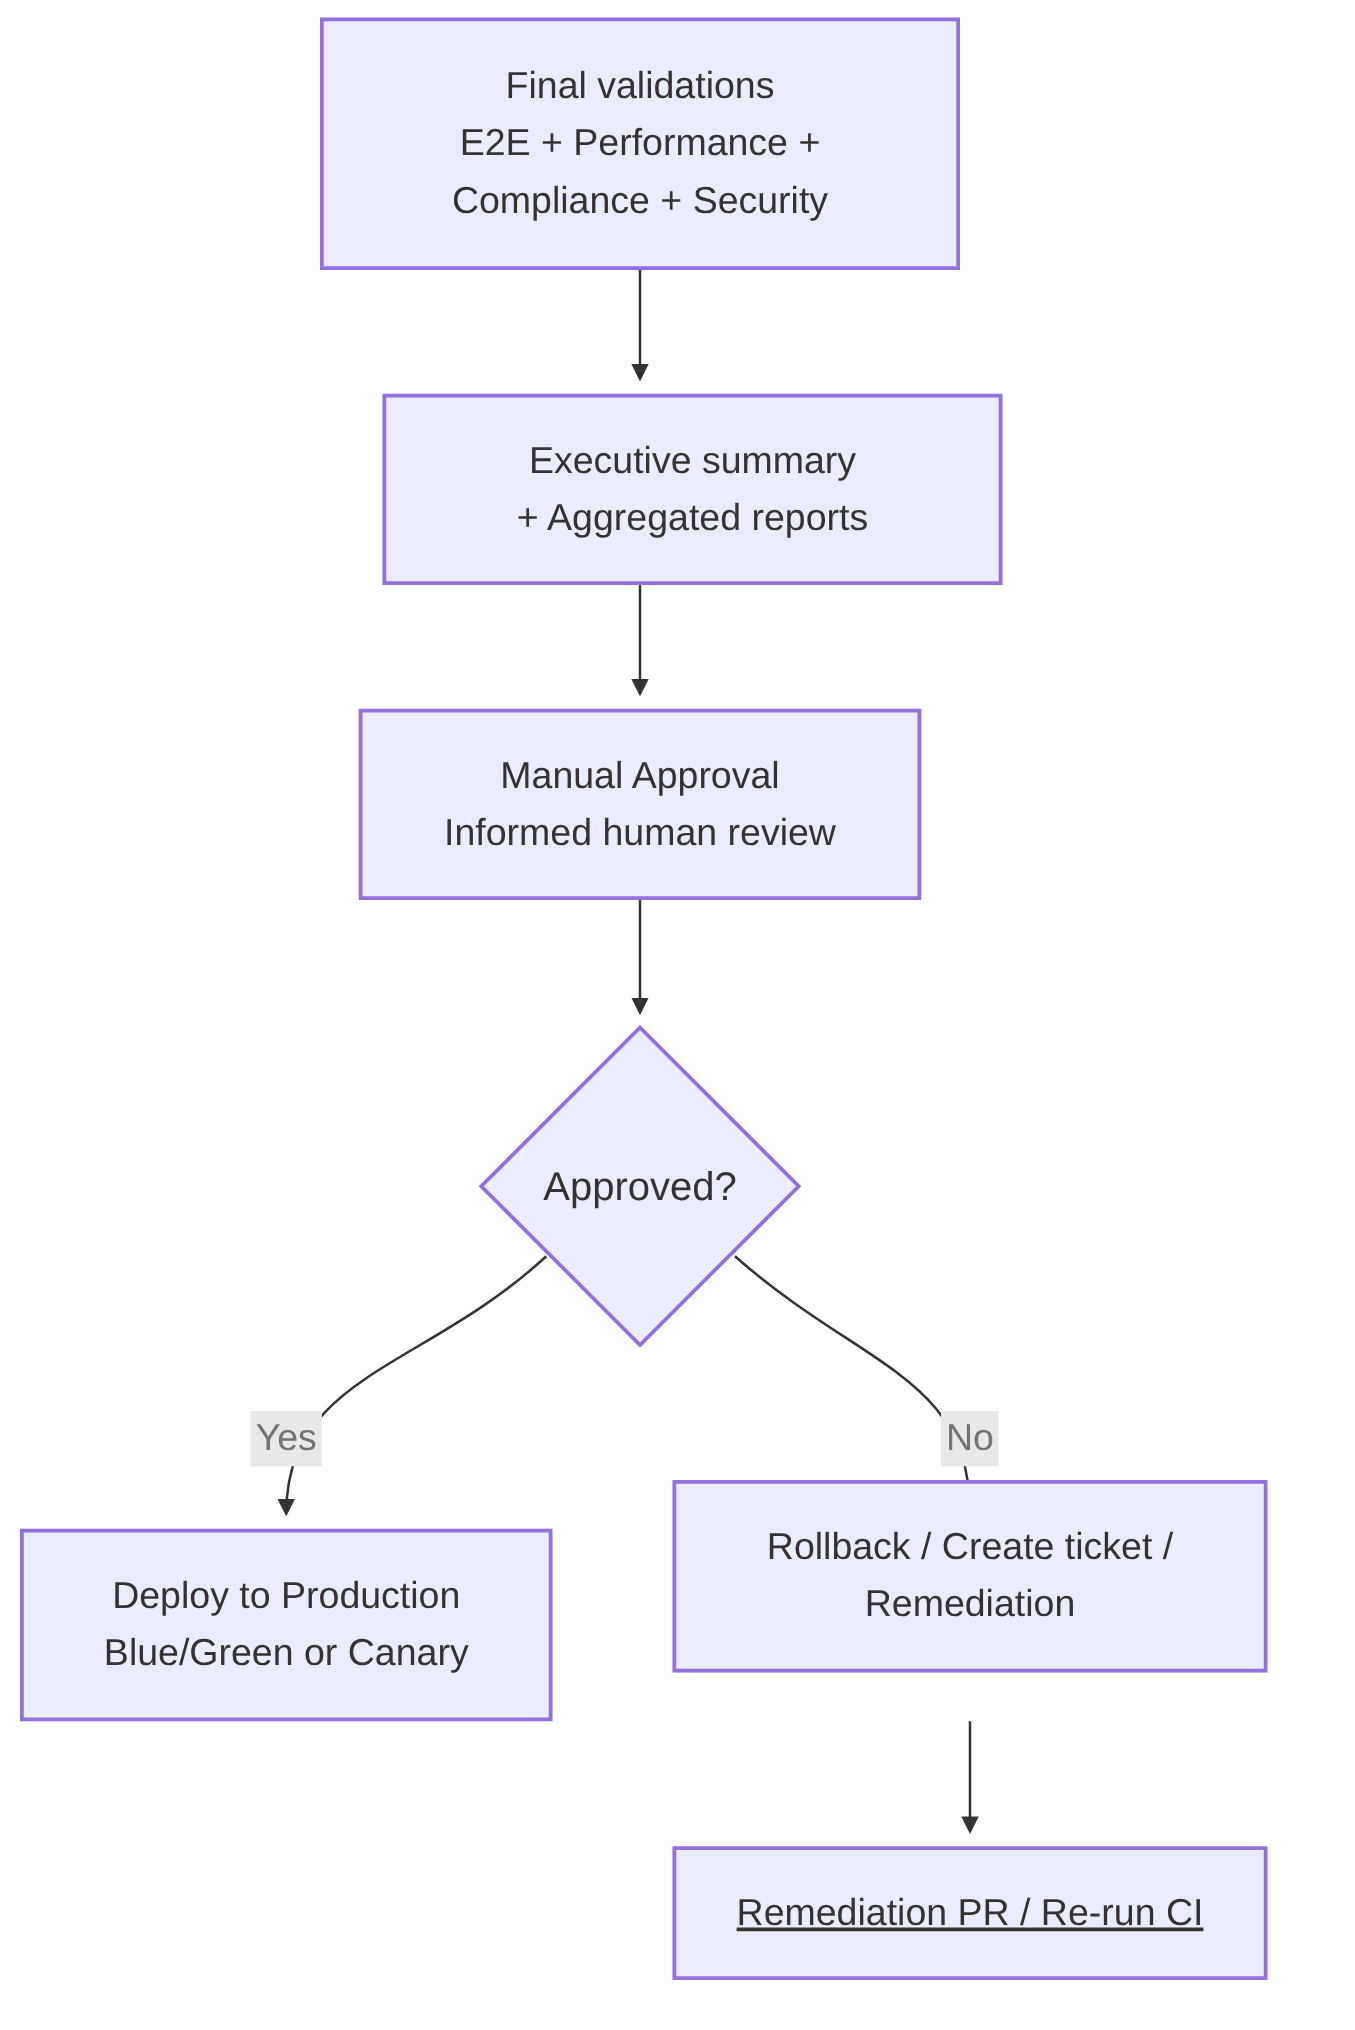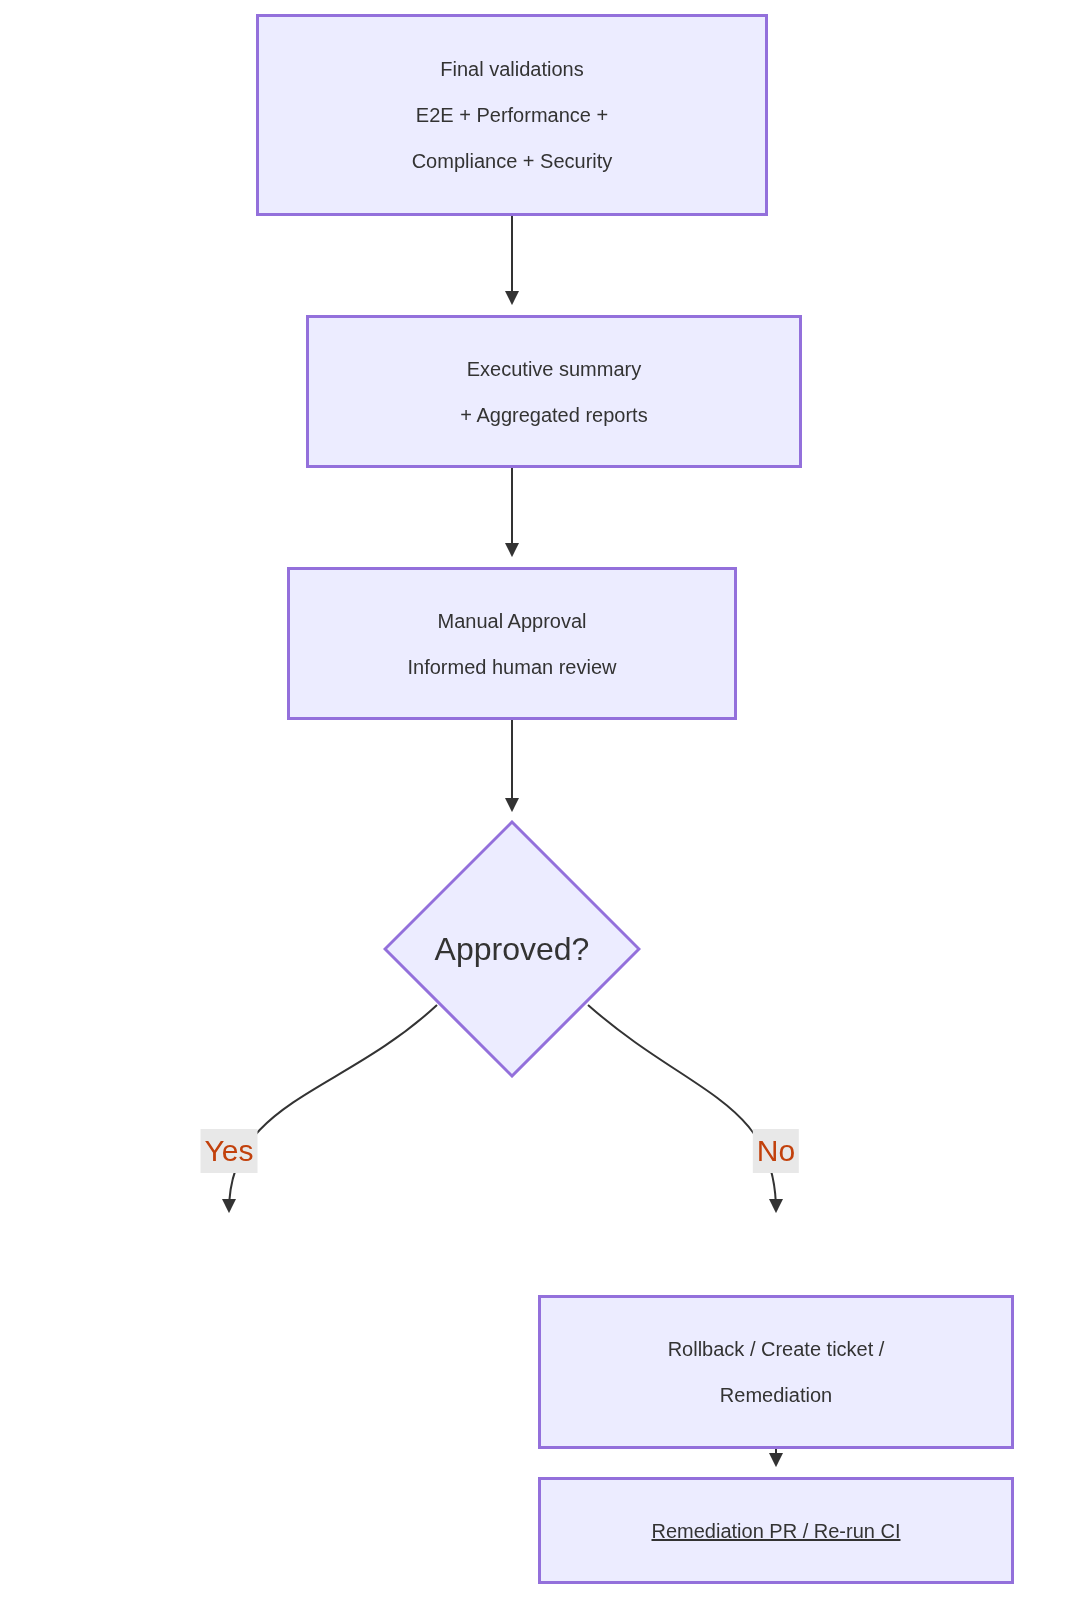--- a/index.html
+++ b/index.html
@@ -26,21 +26,21 @@
   .node {
     position: absolute;
     box-sizing: border-box;
     background: #ECECFF;
     border: 3px solid #9370DB;
     display: flex;
     align-items: center;
     justify-content: center;
     text-align: center;
     color: #333333;
-    font-size: 20px;
+    font-size: 30px;
     line-height: 46px;
     white-space: pre-line;
     z-index: 2;
   }
   .diamond-wrap {
     position: absolute;
     z-index: 2;
   }
   .diamond-wrap svg { display: block; }
   .diamond-shape {
@@ -55,21 +55,21 @@
     align-items: center;
     justify-content: center;
     color: #333333;
     font-size: 32px;
     text-align: center;
   }
   .edge-label {
     position: absolute;
     transform: translate(-50%, -50%);
     background: #e8e8e8;
-    color: #c2410c;
+    color: #737373;
     font-size: 30px;
     line-height: 34px;
     padding: 5px 4px;
     z-index: 3;
   }
 </style>
 </head>
 <body>
 
 <div class="canvas">
@@ -102,19 +102,21 @@
     <svg width="258" height="258" viewBox="0 0 258 258" xmlns="http://www.w3.org/2000/svg">
       <polygon class="diamond-shape" points="129,2 256,129 129,256 2,129"></polygon>
     </svg>
     <div class="diamond-label">Approved?</div>
   </div>
 
   <div class="edge-label" style="left:229px; top:1151px;">Yes</div>
 
   <div class="edge-label" style="left:748px; top:1151px;margin-left:28px;">No</div>
 
+  <div class="node" style="left:16px; top:1223px; width:426px; height:154px;">Deploy to Production
+Blue/Green or Canary</div>
 
-  <div class="node" style="left:538px; top:1295px; width:476px; height:154px;">Rollback / Create ticket /
+  <div class="node" style="left:538px; top:1184px; width:476px; height:154px;">Rollback / Create ticket /
 Remediation</div>
 
   <div class="node" style="left:538px; top:1477px; width:476px; height:107px;text-decoration:underline;">Remediation PR / Re-run CI</div>
 
 </div>
 
 </body></html>

